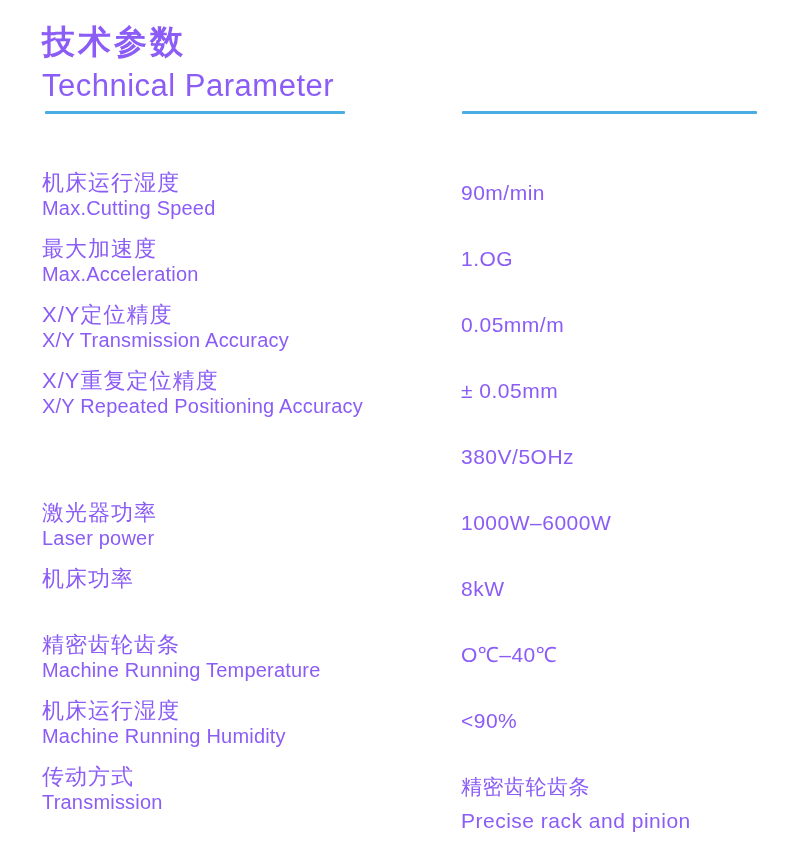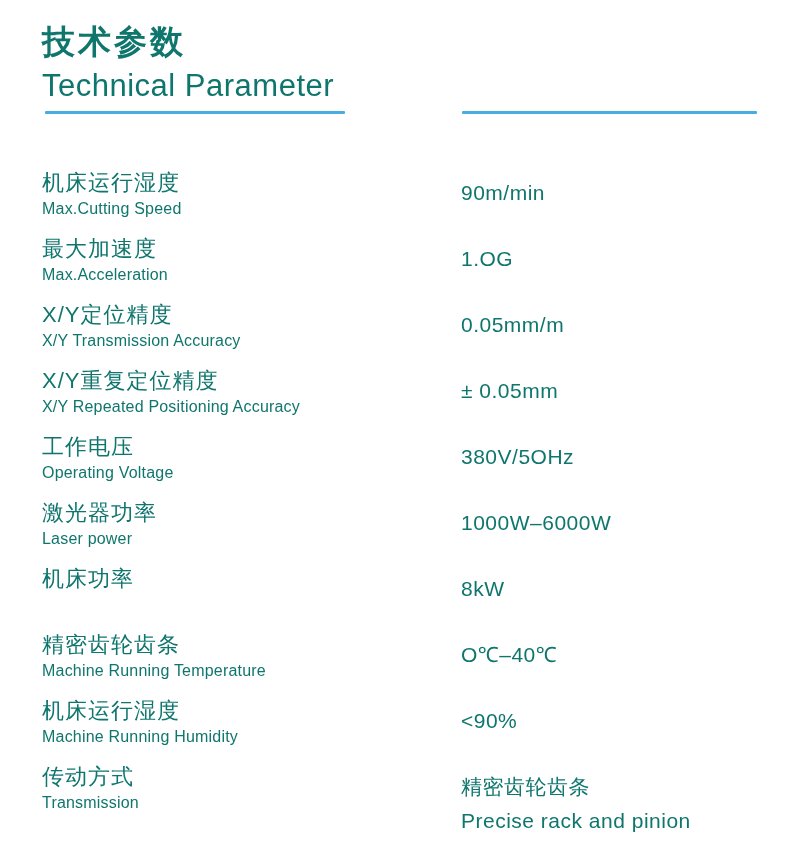--- a/index.html
+++ b/index.html
@@ -57,21 +57,21 @@
     left: 42px;
     top: 1px;
   }
   .label-zh {
     font-size: 22px;
     font-weight: 500;
     letter-spacing: 1px;
     line-height: 24px;
   }
   .label-en {
-    font-size: 16px;
+    font-size: 20px;
     font-weight: 400;
     letter-spacing: 0.2px;
     line-height: 23px;
     margin-top: 2px;
   }
   .value {
     position: absolute;
     left: 461px;
     top: 10px;
     font-size: 21px;
@@ -79,21 +79,21 @@
     letter-spacing: 0.5px;
     line-height: 25px;
   }
   .value-line2 {
     margin-top: 9px;
   }
 </style>
 </head>
 <body>
 
-<div class="page" style="color: #0f766e;">
+<div class="page" style="color: #8b5cf6;">
 
   <div class="header">
     <div class="title-zh">技术参数</div>
     <div class="title-en">Technical Parameter</div>
   </div>
 
   <div class="rule rule-left" style="background: rgb(73, 173, 226);"></div>
   <div class="rule rule-right" style="background: rgb(73, 173, 226);"></div>
 
   <div class="rows">
@@ -124,24 +124,20 @@
 
     <div class="row">
       <div class="labels">
         <div class="label-zh">X/Y重复定位精度</div>
         <div class="label-en">X/Y Repeated Positioning Accuracy</div>
       </div>
       <div class="value">± 0.05mm</div>
     </div>
 
     <div class="row">
-      <div class="labels">
-        <div class="label-zh">工作电压</div>
-        <div class="label-en">Operating Voltage</div>
-      </div>
       <div class="value">380V/5OHz</div>
     </div>
 
     <div class="row">
       <div class="labels">
         <div class="label-zh">激光器功率</div>
         <div class="label-en">Laser power</div>
       </div>
       <div class="value">1000W–6000W</div>
     </div>

